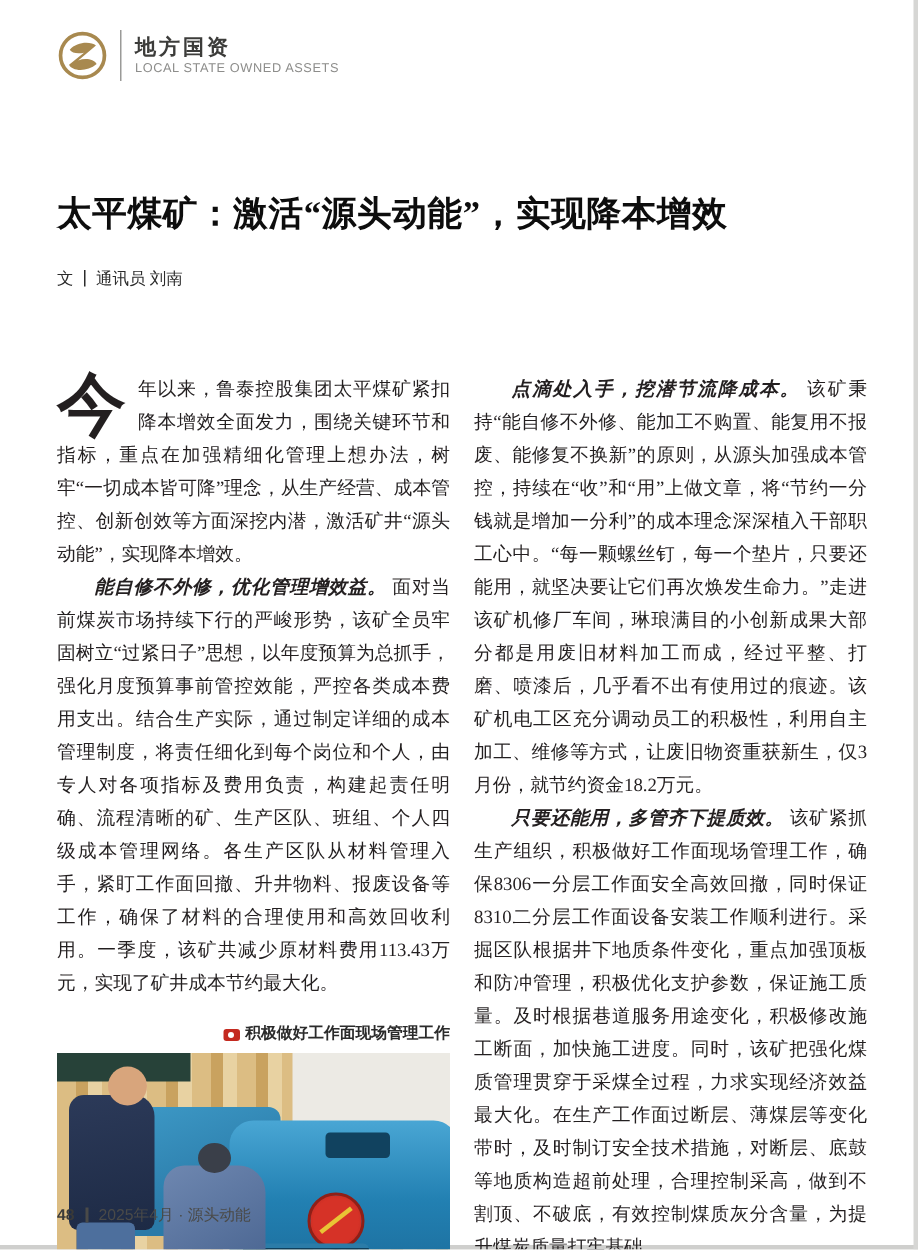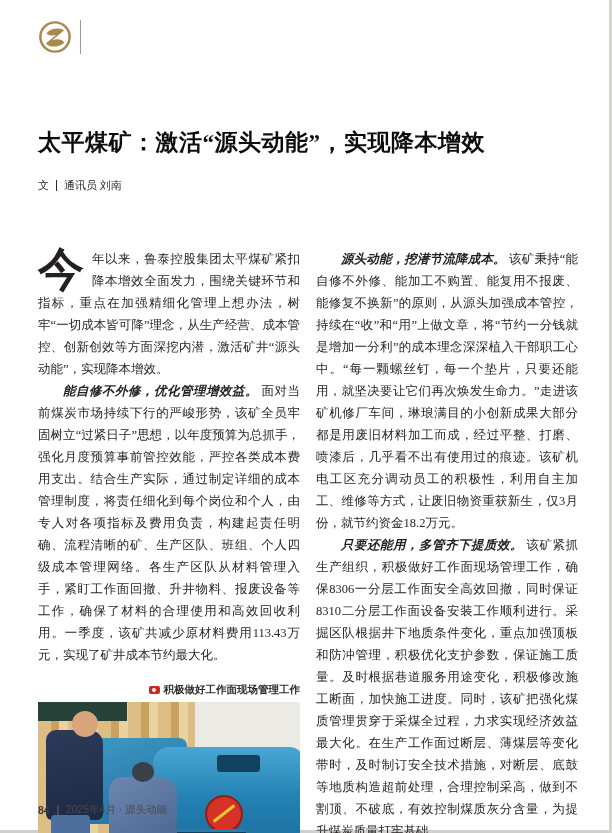--- a/index.html
+++ b/index.html
@@ -89,20 +89,24 @@
 <div class="page">
 
   <div class="masthead">
     <div class="logo">
       <svg viewBox="0 0 36 36" width="34" height="34">
         <circle cx="18" cy="18" r="15.5" fill="none" stroke="#a8894f" stroke-width="2.6"></circle>
         <path d="M9 14 C14 8, 24 8, 27.5 11 L15 21.5 C20 19.5, 26 20.5, 28 24 C21 30, 10.5 29, 8.5 24.5 L19 16 C15 17, 10.5 16.5, 9 14 Z" fill="#a8894f"></path>
       </svg>
     </div>
     <div class="brand-divider"></div>
+    <div>
+      <div class="brand-cn">地方国资</div>
+      <div class="brand-en">LOCAL STATE OWNED ASSETS</div>
+    </div>
   </div>
 
   <h1 class="title">太平煤矿：激活“源头动能”，实现降本增效</h1>
   <div class="byline">
     <span>文</span>
     <span class="sep"></span>
     <span>通讯员 刘南</span>
   </div>
 
   <div class="columns">
@@ -138,31 +142,31 @@
 
           <div class="ph worker-crouch-body"></div>
           <div class="ph worker-crouch-head"></div>
 
         </div>
       </div>
     </div>
 
     <div class="col right">
       <p>
-        <span class="lead">源头动能，挖潜节流降成本。</span>
+        <span class="lead">点滴处入手，挖潜节流降成本。</span>
         <span>该矿秉持“能自修不外修、能加工不购置、能复用不报废、能修复不换新”的原则，从源头加强成本管控，持续在“收”和“用”上做文章，将“节约一分钱就是增加一分利”的成本理念深深植入干部职工心中。“每一颗螺丝钉，每一个垫片，只要还能用，就坚决要让它们再次焕发生命力。”走进该矿机修厂车间，琳琅满目的小创新成果大部分都是用废旧材料加工而成，经过平整、打磨、喷漆后，几乎看不出有使用过的痕迹。该矿机电工区充分调动员工的积极性，利用自主加工、维修等方式，让废旧物资重获新生，仅3月份，就节约资金18.2万元。</span>
       </p>
       <p>
         <span class="lead">只要还能用，多管齐下提质效。</span>
         <span>该矿紧抓生产组织，积极做好工作面现场管理工作，确保8306一分层工作面安全高效回撤，同时保证8310二分层工作面设备安装工作顺利进行。采掘区队根据井下地质条件变化，重点加强顶板和防冲管理，积极优化支护参数，保证施工质量。及时根据巷道服务用途变化，积极修改施工断面，加快施工进度。同时，该矿把强化煤质管理贯穿于采煤全过程，力求实现经济效益最大化。在生产工作面过断层、薄煤层等变化带时，及时制订安全技术措施，对断层、底鼓等地质构造超前处理，合理控制采高，做到不割顶、不破底，有效控制煤质灰分含量，为提升煤炭质量打牢基础。</span>
       </p>
 
     </div>
 
   </div>
 
   <div class="footer">
-    <span class="page-num">84</span>
+    <span class="page-num">48</span>
     <span class="bar"></span>
     <span>2025年4月 · 源头动能</span>
   </div>
 
 </div>
 
 </body></html>

